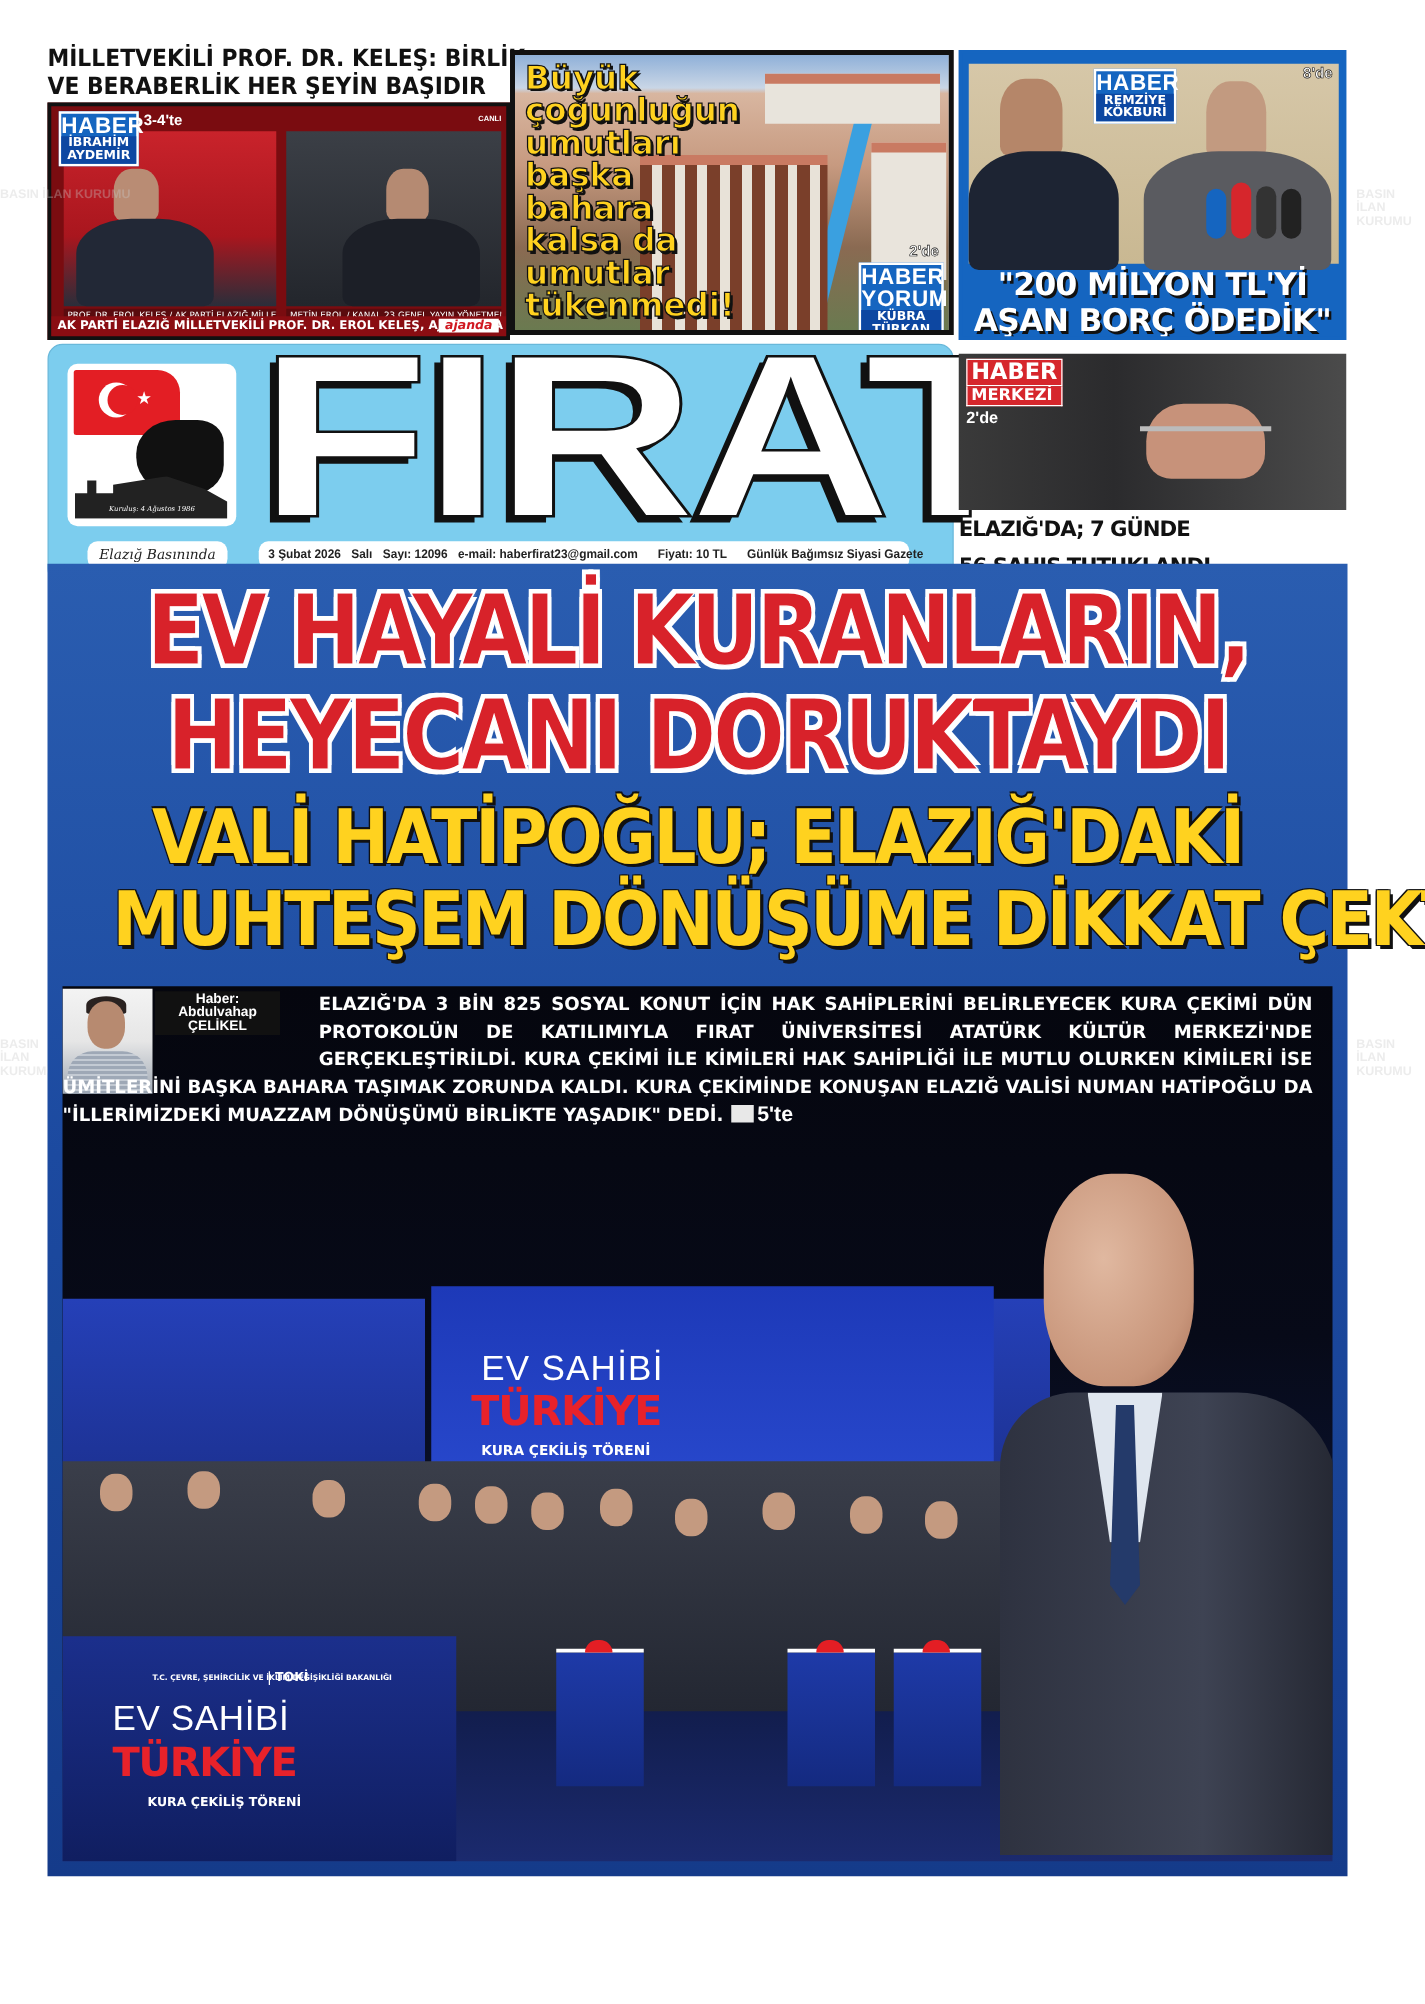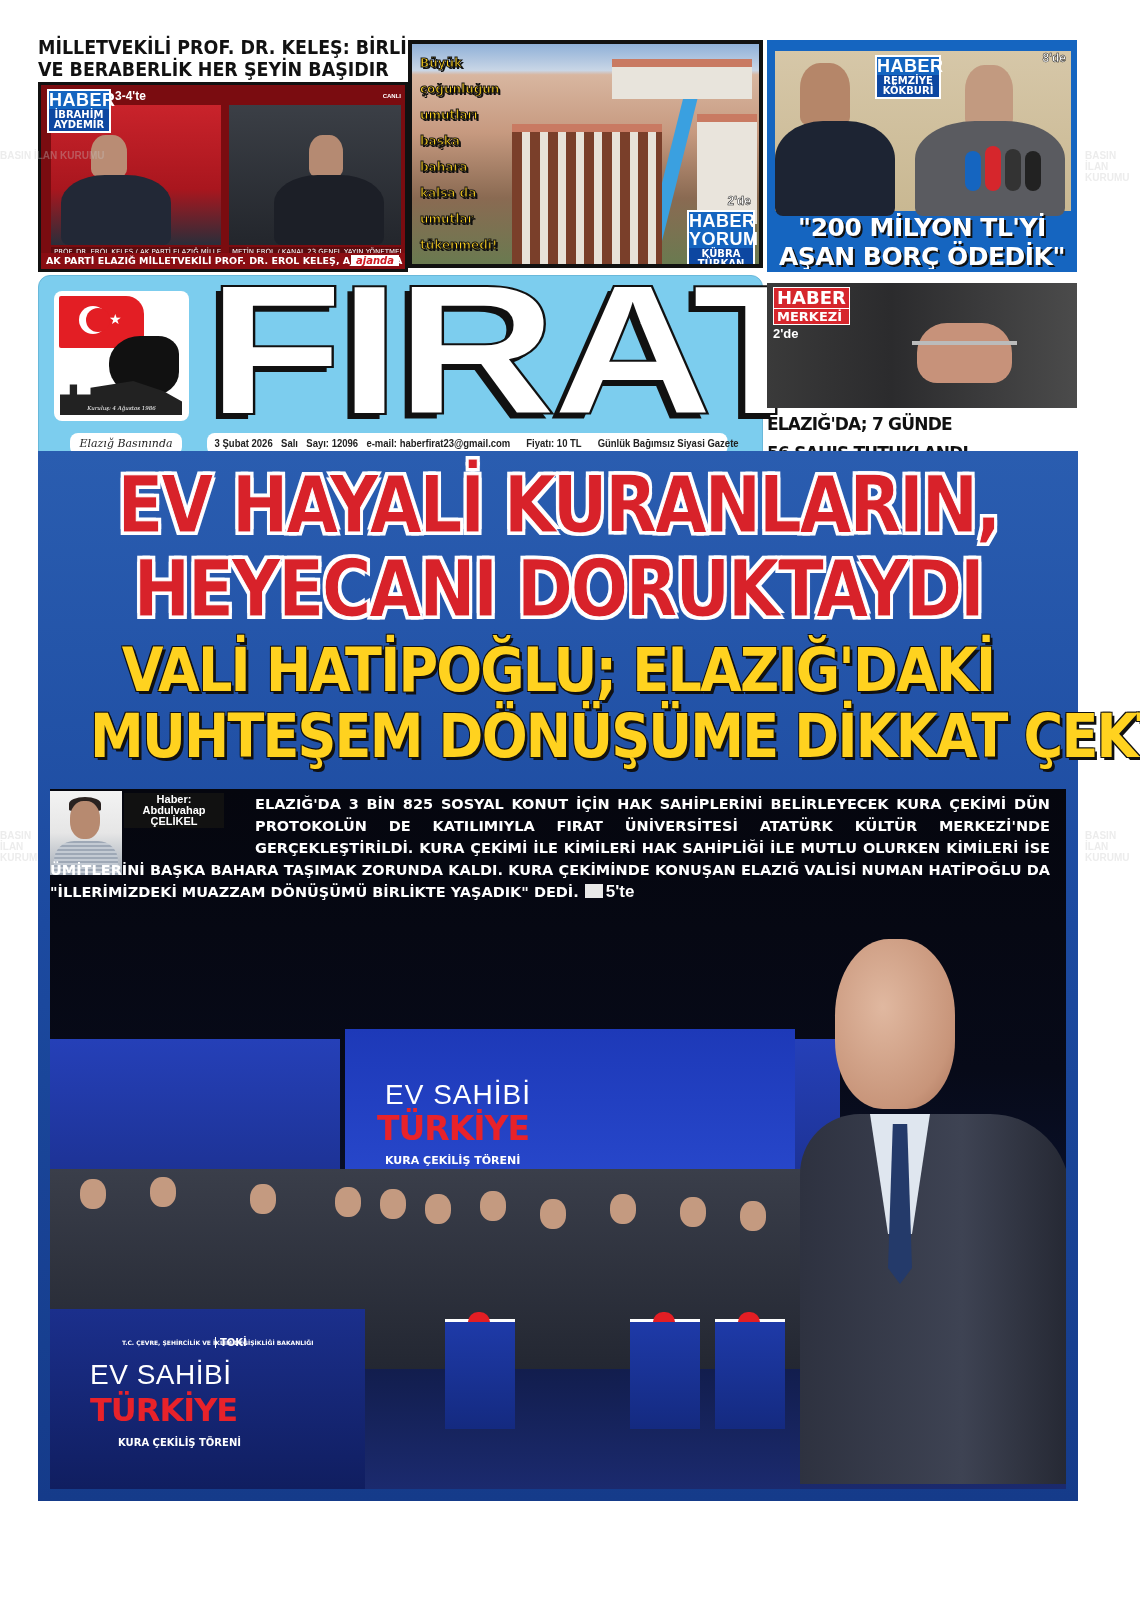--- a/index.html
+++ b/index.html
@@ -23,21 +23,21 @@
   .haber-tag .small { font-size:10px; font-weight:700; display:block; background:#0d47a1; padding:1px 2px; }
   .pg-ref { position:absolute; font-family:"Liberation Sans",sans-serif; font-weight:700; color:#fff; font-size:12px; }
 
   
   #story2 { left: 408px; top: 40px; width: 355px; height: 228px; border: 4px solid #111; overflow: hidden;
     background:
       linear-gradient(180deg, #8fb0d8 0%, #c9d6e6 12%, #d8b6a0 14%, #c79a80 40%, #8a6a52 70%, #6a7a50 100%); }
   .bld { position:absolute; background:#e9e4dc; border-top:8px solid #c97a62; }
   .bld.brown { background: repeating-linear-gradient(90deg,#7a3f2a 0 10px,#e8e2d8 10px 18px); }
   .road { position:absolute; left:250px; top:40px; width:14px; height:200px; background:#3aa0e0; transform: rotate(14deg); }
-  #story2-head { position:absolute; left:8px; top:6px; width:160px; font-family:"DejaVu Sans",sans-serif; font-weight:700; font-size:12px; line-height:26px; color:#ffd21f; -webkit-text-stroke: 1px #111; text-shadow: 2px 2px 0 #111; }
+  #story2-head { position:absolute; left:8px; top:6px; width:160px; font-family:"DejaVu Sans",sans-serif; font-weight:700; font-size:26px; line-height:26px; color:#ffd21f; -webkit-text-stroke: 1px #111; text-shadow: 2px 2px 0 #111; }
   #story2 .pg-ref { right:8px; top:150px; -webkit-text-stroke:0.5px #111; }
 
   
   #story3 { left: 767px; top: 40px; width: 310px; height: 232px; background:#1565c0; border:3px solid #1565c0; overflow:hidden; }
   #story3 .photo { position:absolute; left:5px; top:8px; width:296px; height:160px; background: linear-gradient(180deg,#d6c7a8 0%, #c9b892 100%); }
   #story3-head { position:absolute; left:0; top:170px; width:100%; text-align:center; color:#fff; font-family:"DejaVu Sans",sans-serif; font-weight:700; font-size:25px; line-height:29px; letter-spacing:-0.5px; text-shadow: 2px 2px 0 #111; }
 
   
   #masthead { left: 38px; top: 275px; width: 725px; height: 192px; background:#7ccdee; border-radius: 12px; border: 1px solid #69b8da; }
   #logo-box { position:absolute; left:15px; top:15px; width:135px; height:130px; background:#fff; border-radius:8px; overflow:hidden; }

